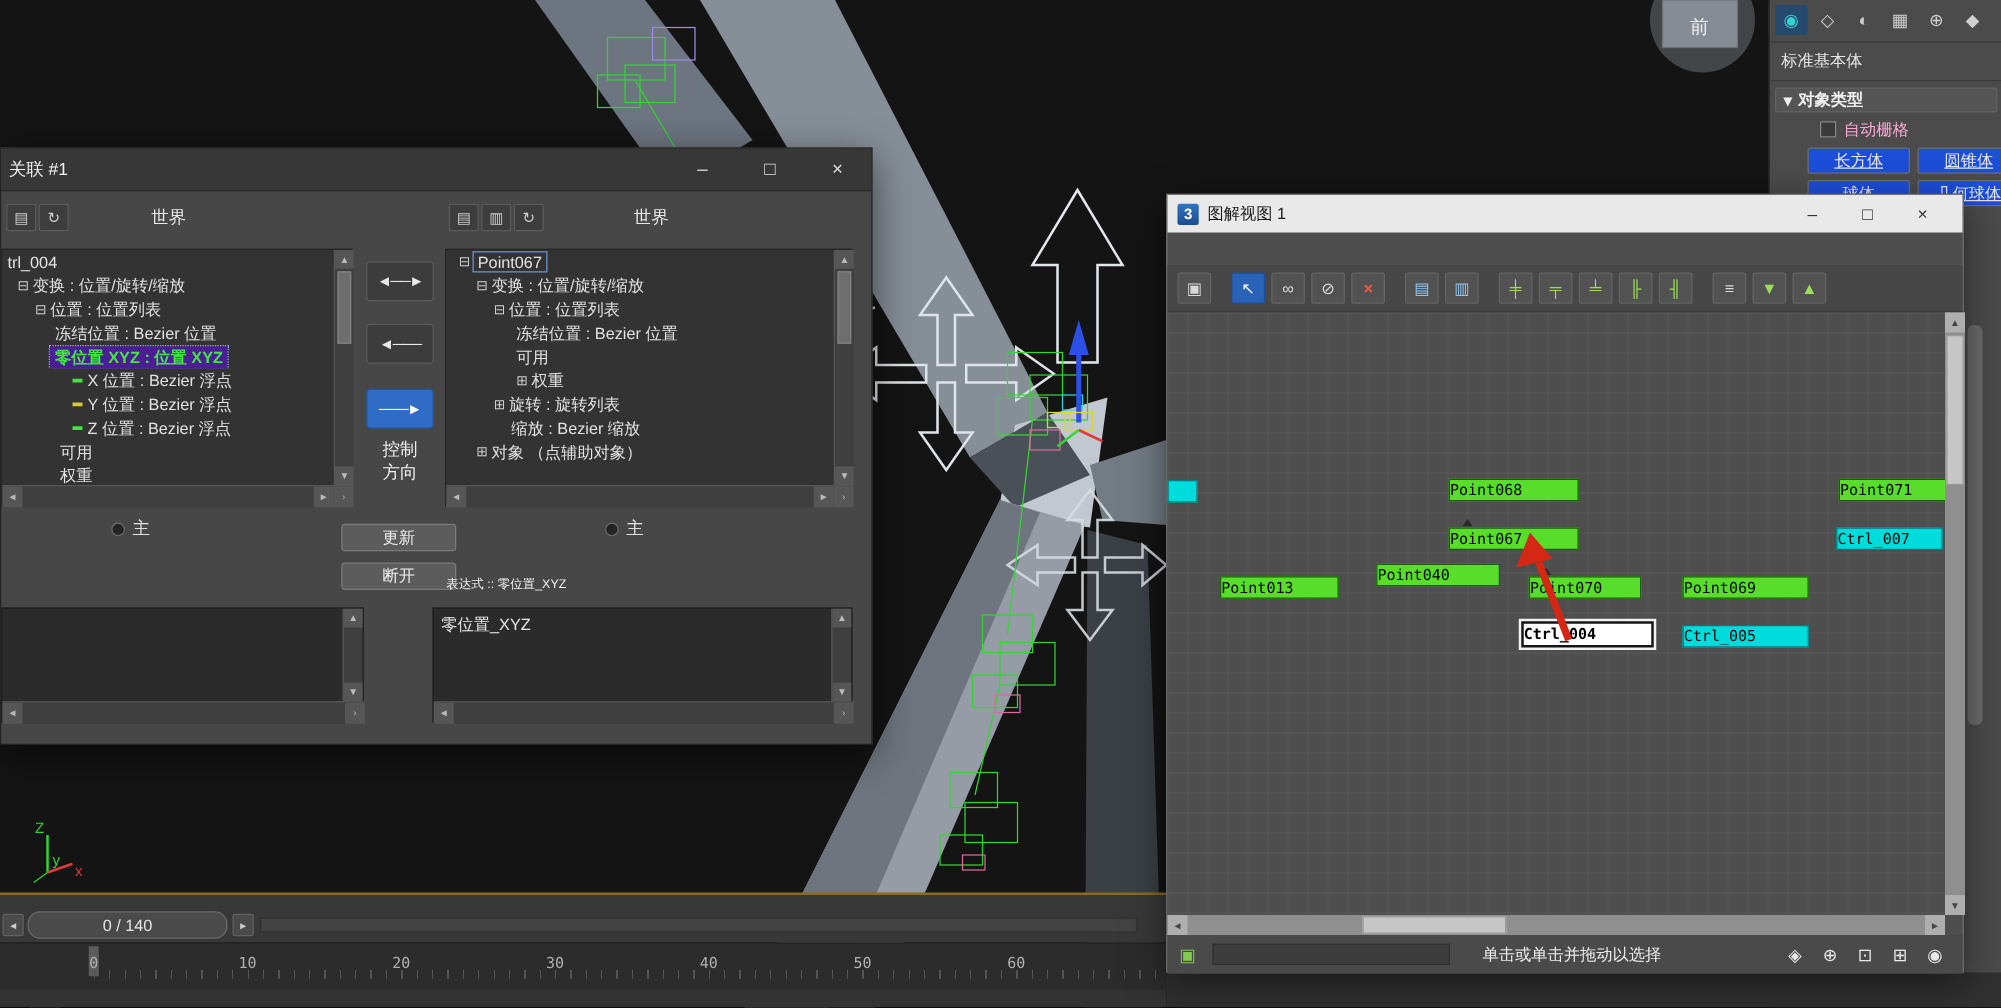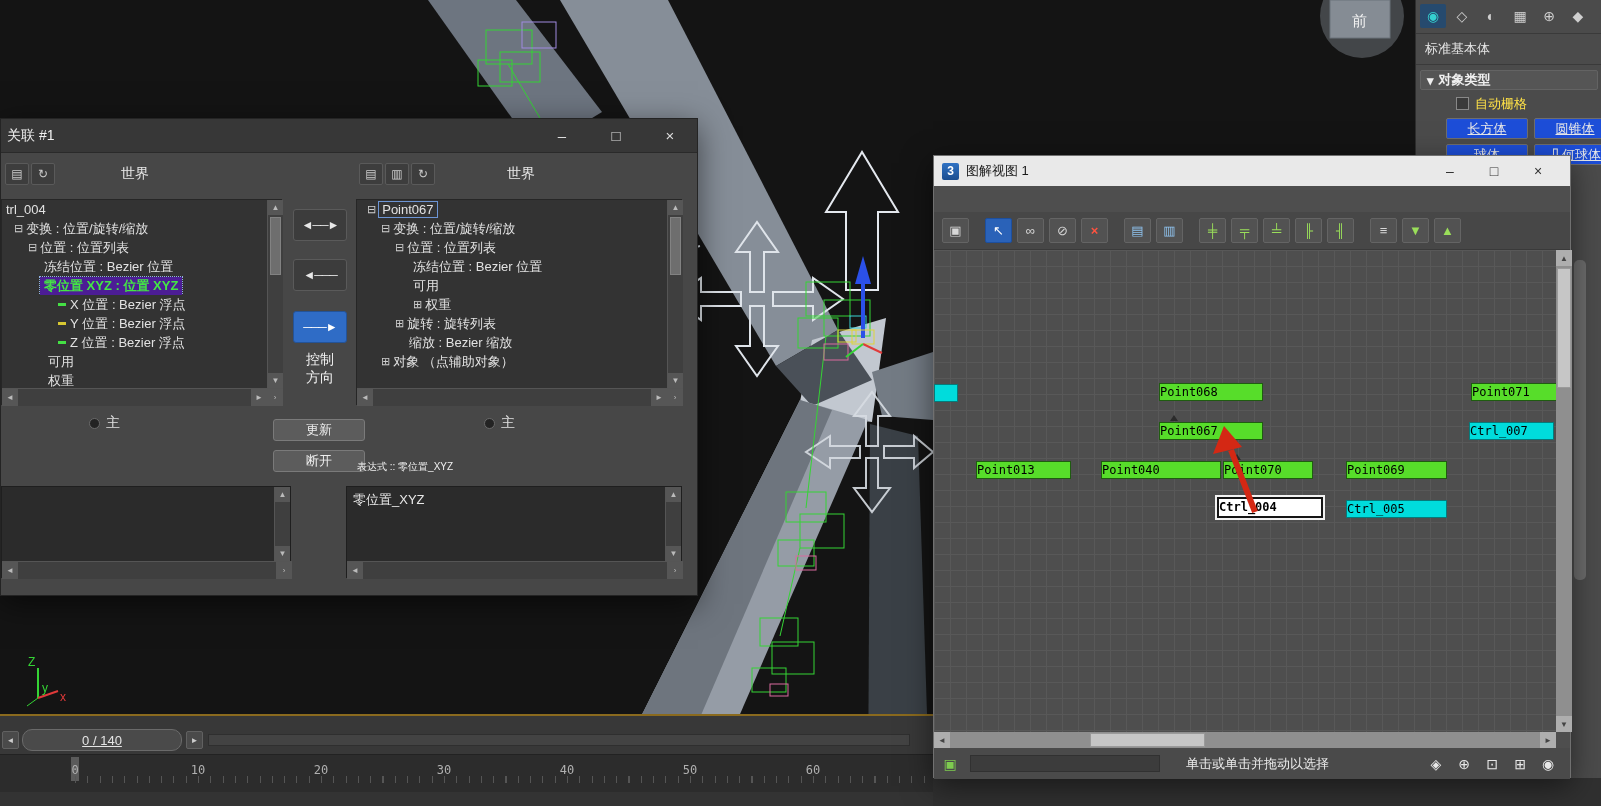--- a/index.html
+++ b/index.html
@@ -95,21 +95,21 @@
     color:#e8e8e8;display:flex;align-items:center;justify-content:center;white-space:nowrap;overflow:hidden;text-decoration:underline;}
   .checkbox{display:inline-block;width:13px;height:13px;background:#3a3a3a;border:1px solid #888;margin-right:6px;vertical-align:-2px;}
 
   
   #timeline{position:absolute;left:0;top:714px;width:933px;height:92px;z-index:2;}
   .goldline{position:absolute;left:0;top:0;width:100%;height:2px;background:#8a6a1e;}
   .tl-row1{position:absolute;left:0;top:2px;width:100%;height:38px;background:#383838;}
   .tl-arrow{position:absolute;width:17px;height:18px;background:#4a4a4a;border:1px solid #616161;color:#ccc;font-size:8px;
     display:flex;align-items:center;justify-content:center;border-radius:2px;}
   .framebox{position:absolute;left:22px;top:13px;width:160px;height:22px;background:#4a4a4a;border:1px solid #6a6a6a;
-    border-radius:10px;color:#e5e5e5;font-size:13px;display:flex;align-items:center;justify-content:center;text-decoration:underline;}
+    border-radius:10px;color:#e5e5e5;font-size:13px;display:flex;align-items:center;justify-content:center;}
   .tl-track{position:absolute;left:208px;top:18px;width:702px;height:12px;background:#434343;border:1px solid #2f2f2f;}
   .tl-ruler{position:absolute;left:0;top:40px;width:100%;height:38px;background:#2c2c2c;border-top:1px solid #222;}
   .ticks{position:absolute;left:75px;right:0;bottom:9px;height:7px;
     background-image:repeating-linear-gradient(90deg,#555 0 1px,transparent 1px 12.3px);}
   .rnum{position:absolute;top:8px;transform:translateX(-50%);color:#b0b0b0;font:12px "DejaVu Sans Mono",monospace;}
   .fmarker{position:absolute;left:71px;top:2px;width:8px;height:24px;background:#606060;opacity:.9;}
   .tl-bottom{position:absolute;left:0;top:78px;width:100%;height:14px;background:#333;}
   .mini-btn{position:absolute;left:24px;top:46px;width:24px;height:22px;background:#3a3a3a;border:1px solid #555;border-radius:2px;
     color:#39c2c2;font-size:14px;display:flex;align-items:center;justify-content:center;}
 
@@ -197,21 +197,21 @@
       <div class="cp-icon">⊕</div>
       <div class="cp-icon">◆</div>
     </div>
     <div class="cp-divider" style="top:33px"></div>
     <div class="abs" style="left:9px;top:40px;width:170px;color:#e6e6e6">标准基本体</div>
     <div class="cp-divider" style="top:64px"></div>
     <div class="rollout" style="top:70px">
       <span style="margin-right:5px">▾</span>
       <span>对象类型</span>
     </div>
-    <div class="abs" style="left:40px;top:95px;color:#fde047">
+    <div class="abs" style="left:40px;top:95px;color:#f9a8d4">
       <span class="checkbox"></span><span>自动栅格</span>
     </div>
     <div class="cp-btn" style="left:30px;top:118px">长方体</div>
     <div class="cp-btn" style="left:118px;top:118px">圆锥体</div>
     <div class="cp-btn" style="left:30px;top:144px">球体</div>
     <div class="cp-btn" style="left:118px;top:144px">几何球体</div>
     <div class="abs" style="left:158px;top:260px;width:12px;height:320px;background:#6b6b6b;border-radius:5px"></div>
   </div>
 
   <div id="wire-dialog">
@@ -408,21 +408,21 @@
       <div class="tbtn green">▲</div>
     </div>
 
     <div id="s-canvas">
       <div class="node cyan" style="left:0;top:134px;width:24px"></div>
       <div class="node green" style="left:225px;top:133px;width:104px">Point068</div>
       <div class="node green" style="left:225px;top:172px;width:104px">Point067</div>
       <div class="node green" style="left:537px;top:133px;width:88px">Point071</div>
       <div class="node cyan" style="left:535px;top:172px;width:85px">Ctrl_007</div>
       <div class="node green" style="left:42px;top:211px;width:95px">Point013</div>
-      <div class="node green" style="left:167px;top:211px;width:120px">Point040</div>
+      <div class="node green" style="left:167px;top:201px;width:99px">Point040</div>
       <div class="node green" style="left:289px;top:211px;width:90px">Point070</div>
       <div class="node green" style="left:412px;top:211px;width:101px">Point069</div>
       <div class="node selected" style="left:283px;top:247px;width:106px">Ctrl_004</div>
       <div class="node cyan" style="left:412px;top:250px;width:101px">Ctrl_005</div>
       <div class="nub" style="left:236px;top:165px"></div>
       <div class="nub" style="left:299px;top:204px"></div>
       <svg class="abs" style="left:0;top:0;pointer-events:none" width="622" height="482">
         <line x1="321" y1="262" x2="297" y2="200" stroke="#d42814" stroke-width="6"></line>
         <polygon points="290,176 279,204 308,197" fill="#d42814"></polygon>
       </svg>

